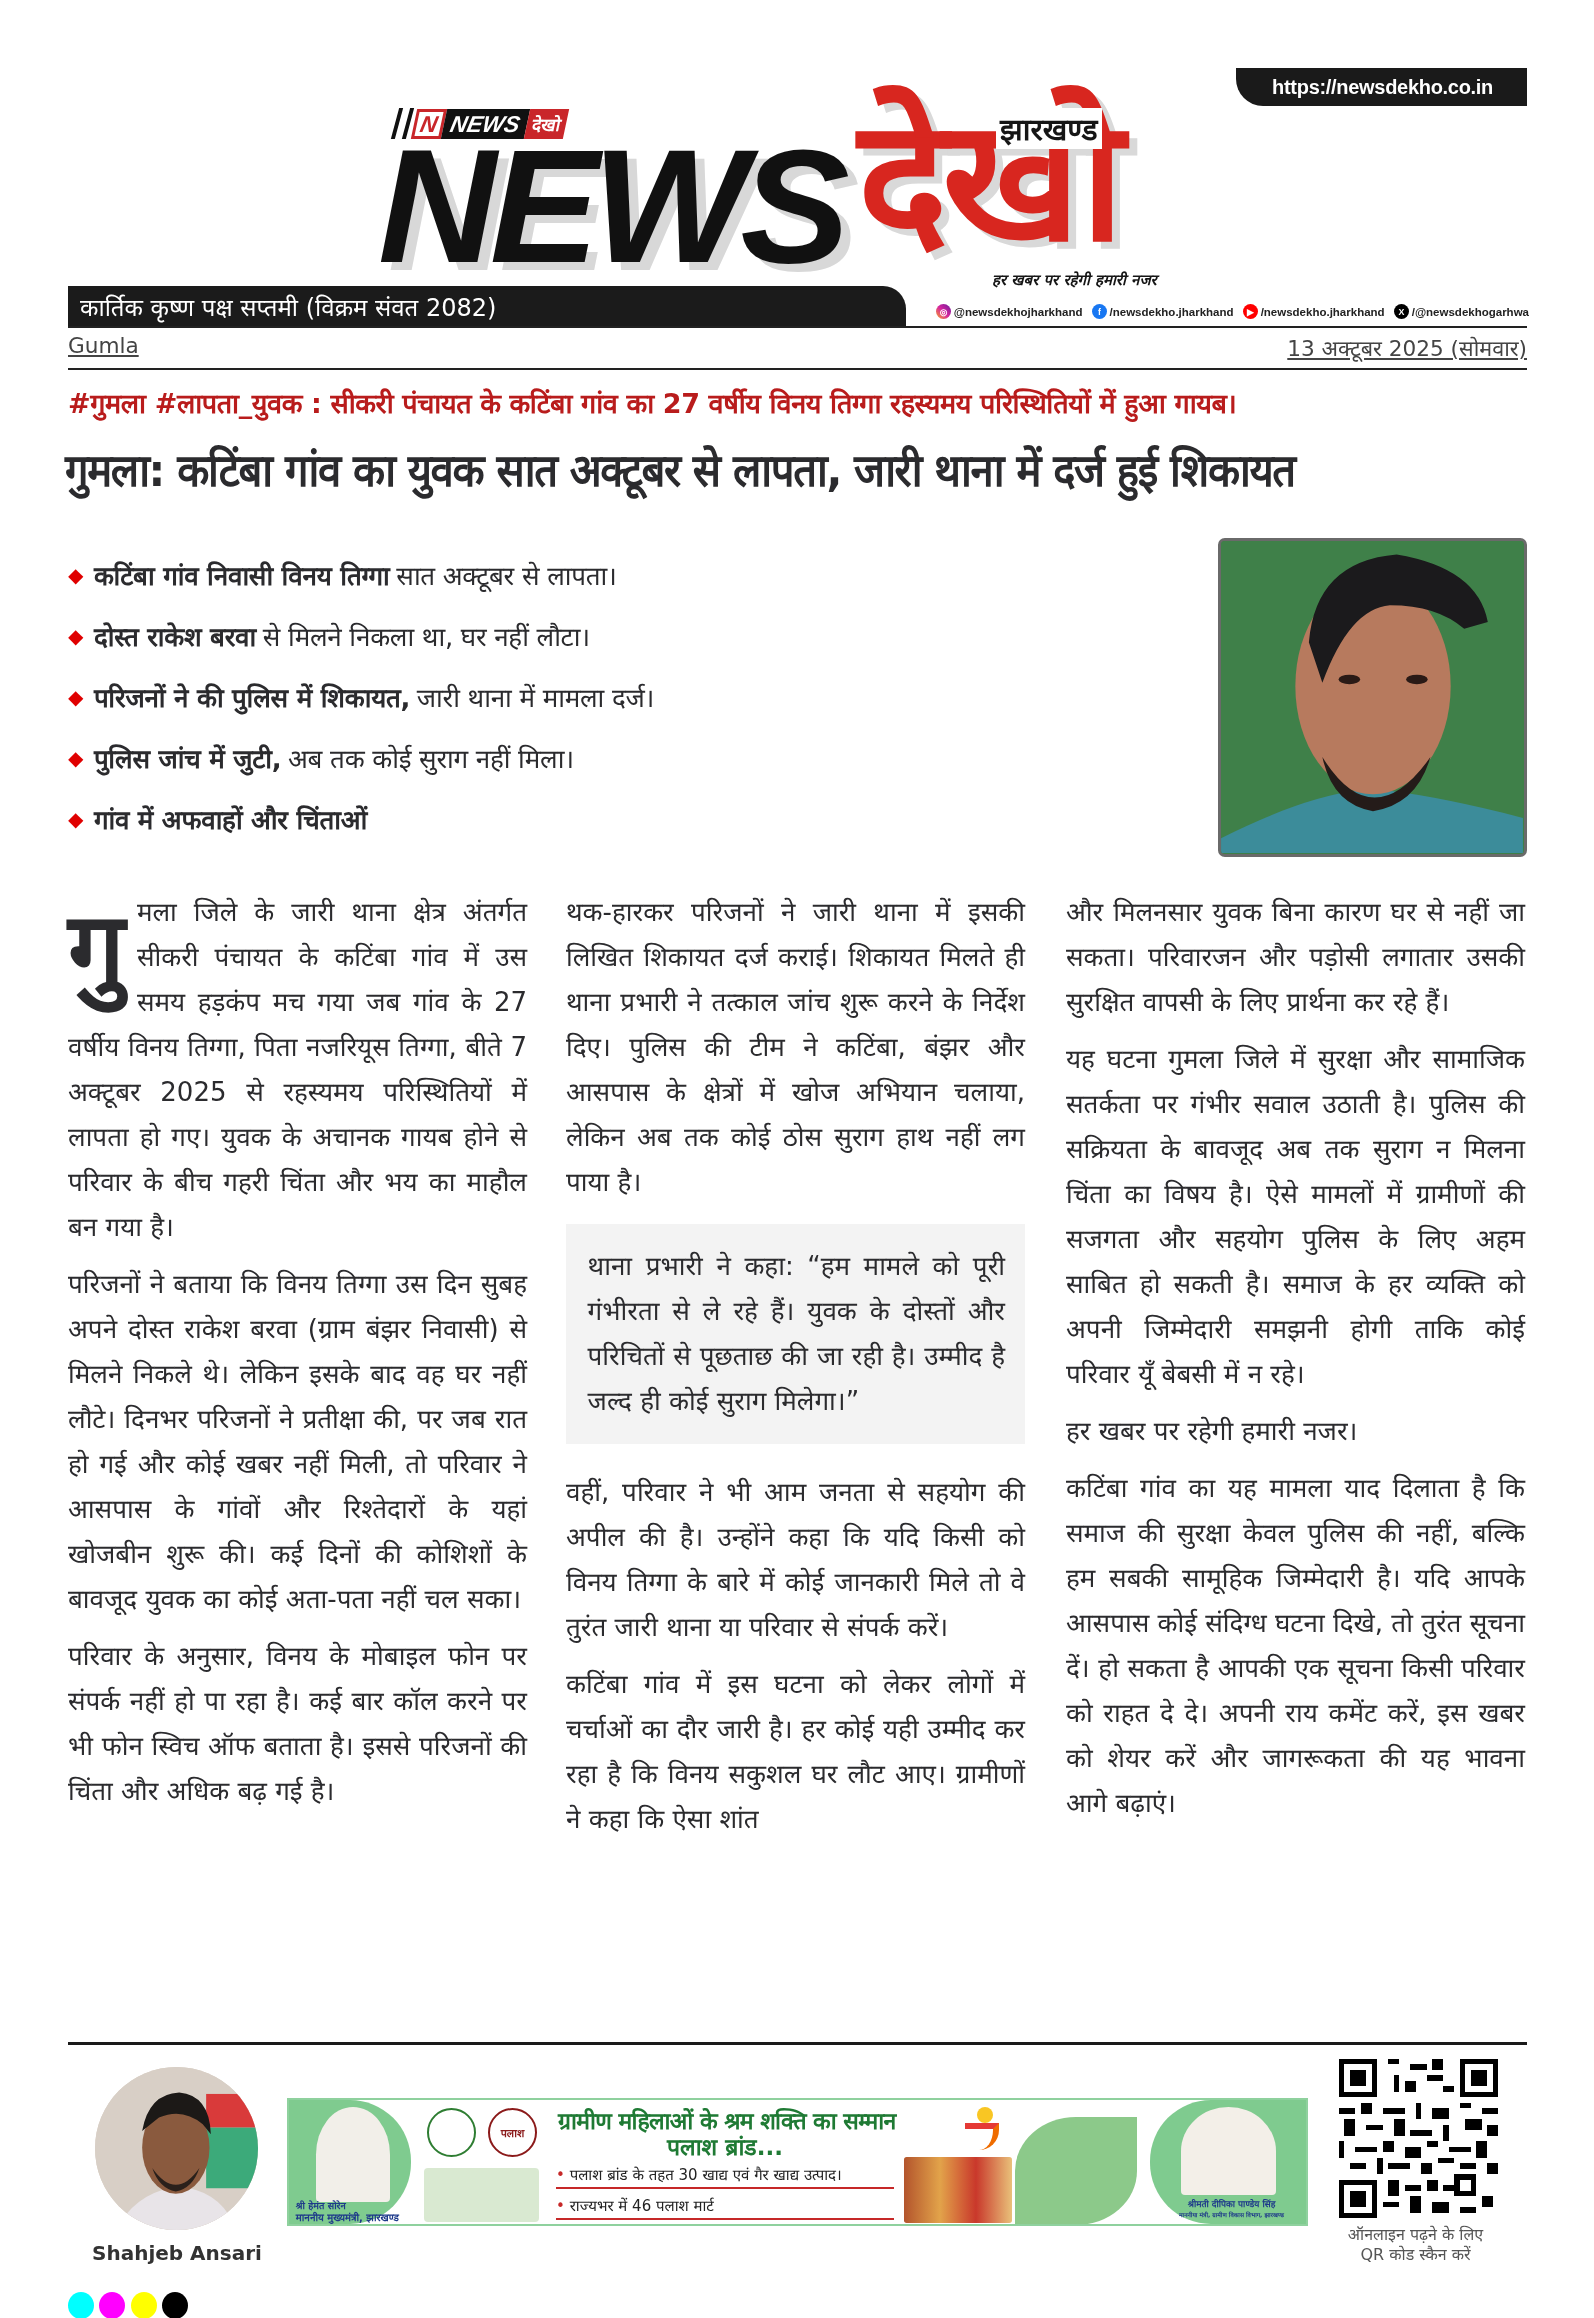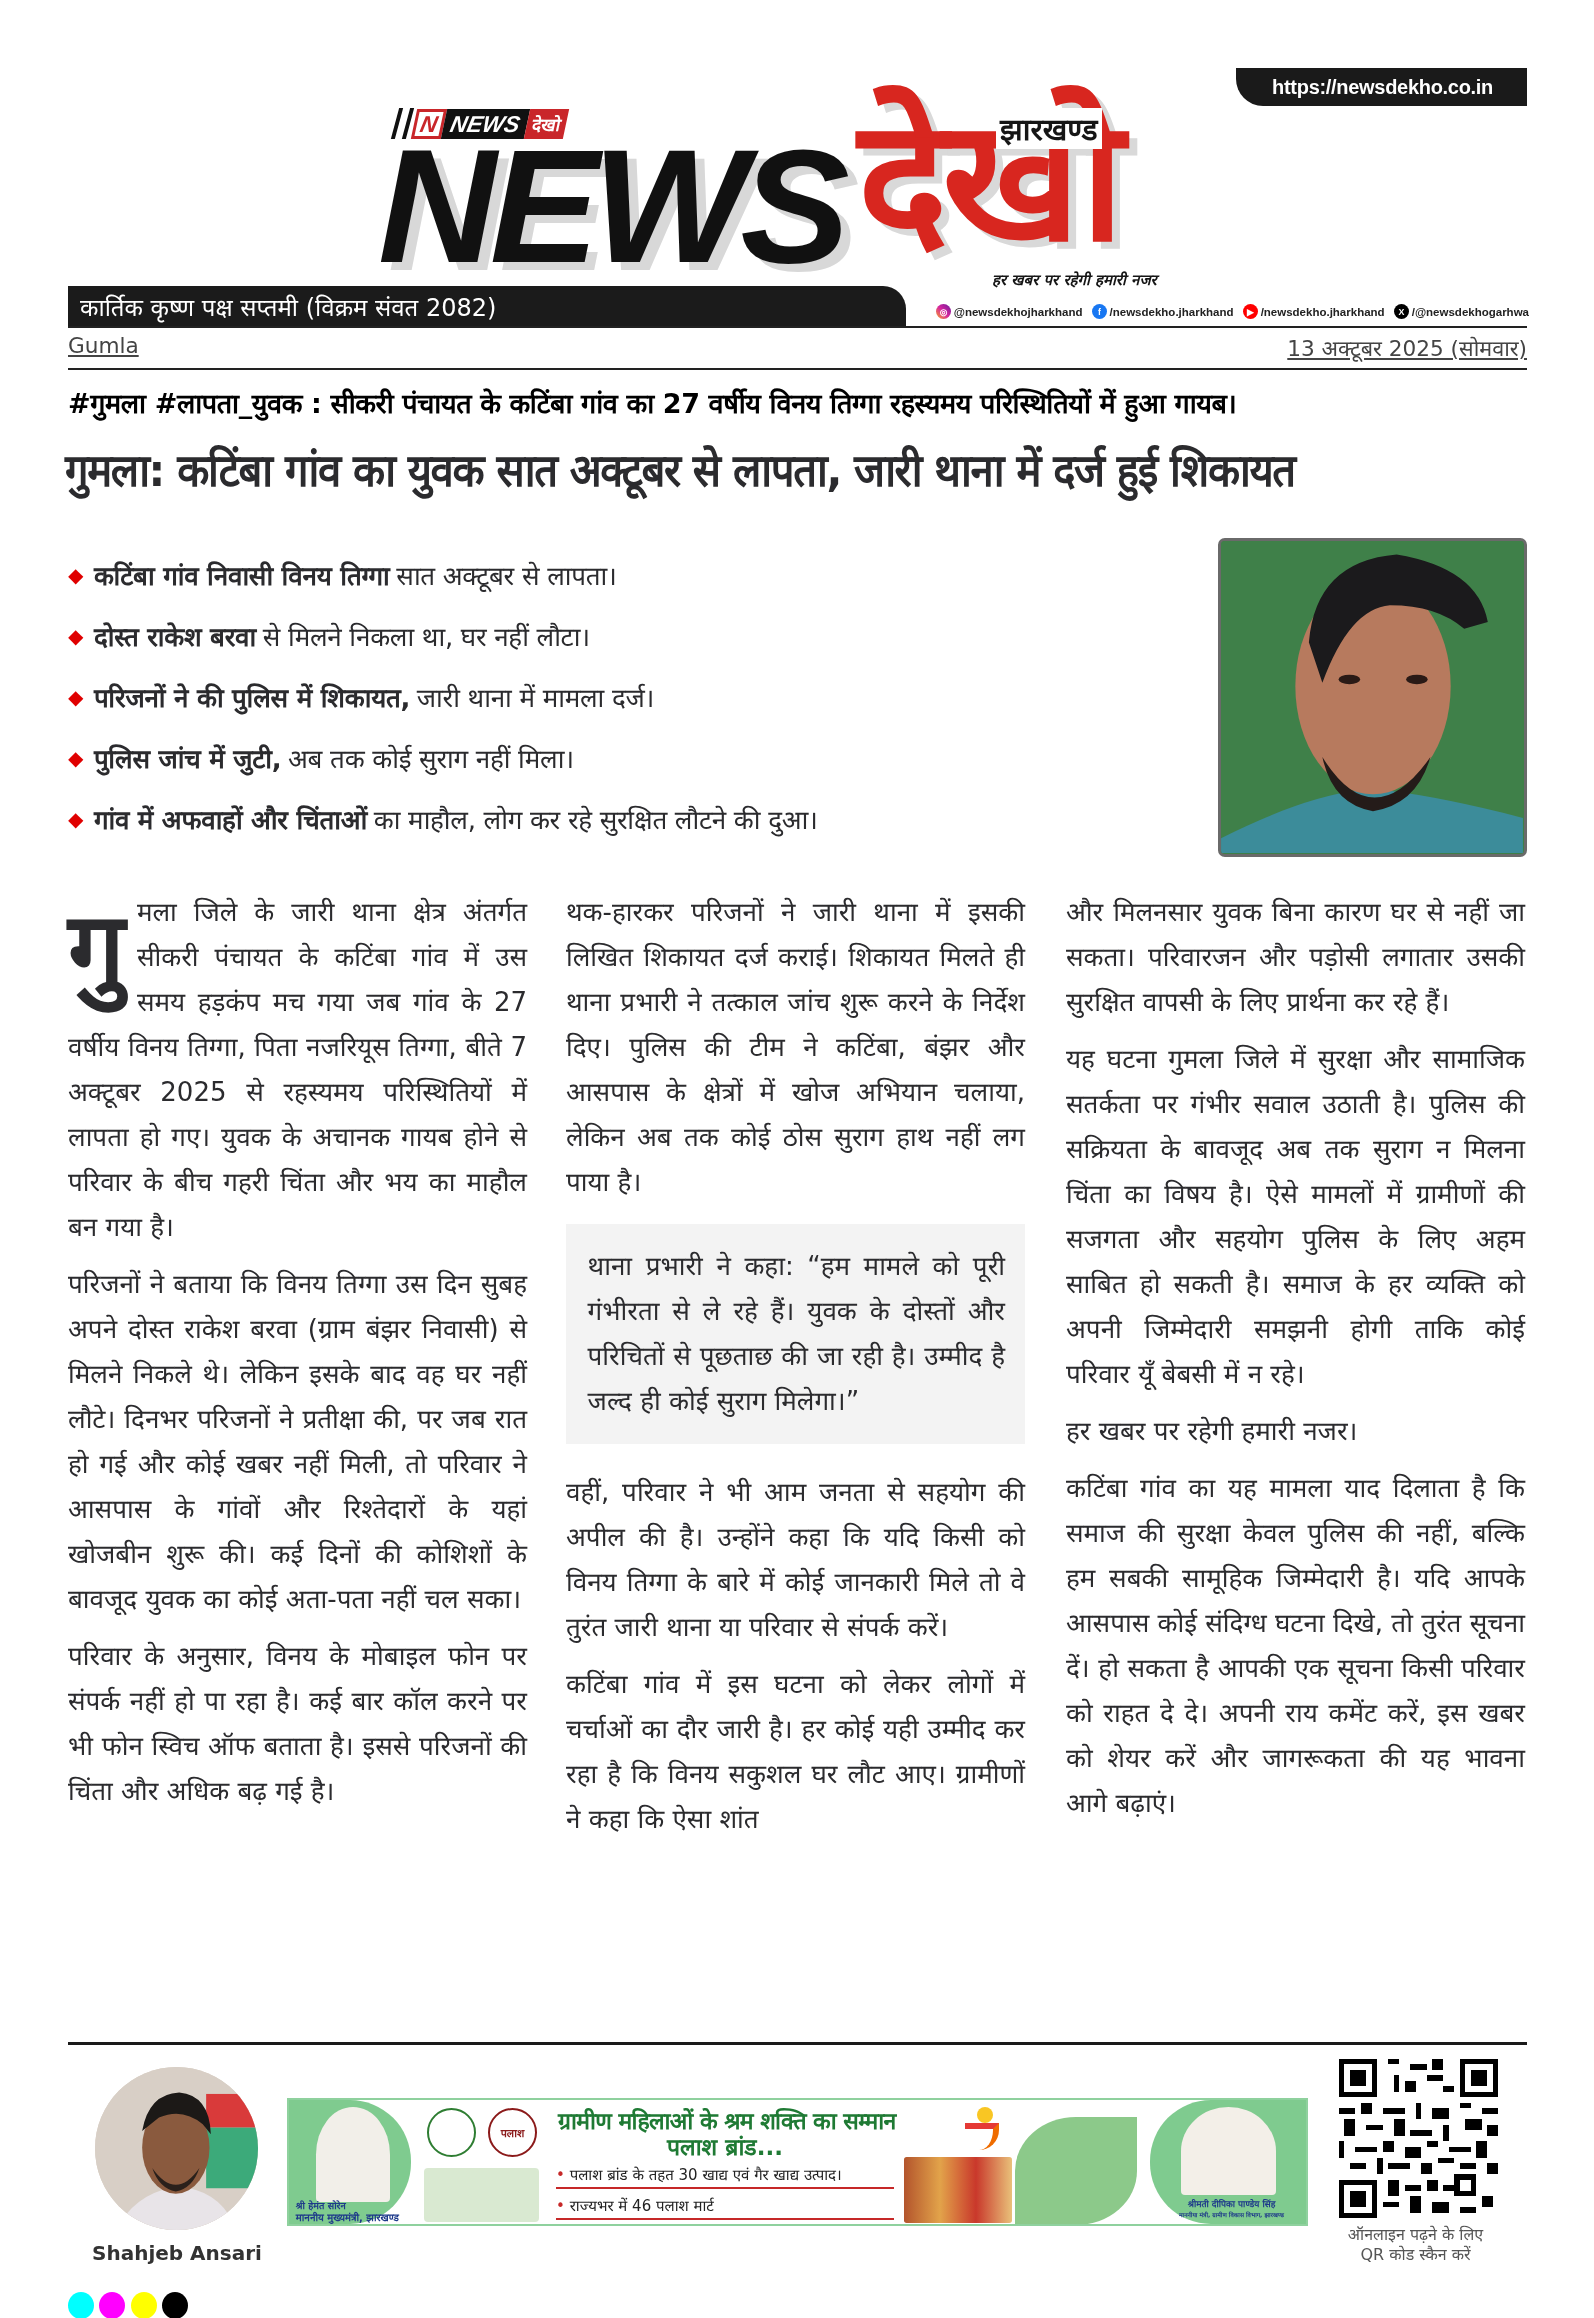--- a/index.html
+++ b/index.html
@@ -29,21 +29,21 @@
   
   #panchang-band { left: 68px; top: 286px; width: 838px; height: 41px; background: #1b1b1b; border-radius: 0 23px 0 0; color: #fff;
     font: 24px "DejaVu Sans", sans-serif; display: flex; align-items: center; padding-left: 12px; }
   #social-bar { left: 936px; top: 304px; display: flex; align-items: center; gap: 4px; font: bold 11.5px "Liberation Sans", sans-serif; color: #222; }
   .soc-icon { width: 15px; height: 15px; border-radius: 50%; display: inline-flex; align-items: center; justify-content: center; color: #fff; font: bold 8.8px "Liberation Sans", sans-serif; }
   .soc-item { display: flex; align-items: center; gap: 2.7px; margin-right: 5.4px; }
 
   .rule { left: 68px; width: 1459px; background: #222; }
   #meta-row { left: 68px; top: 333px; width: 1459px; display: flex; justify-content: space-between; font: 21.6px "DejaVu Sans", sans-serif; color: #444; text-decoration: underline; }
 
-  #kicker { left: 68px; top: 384px; width: 1459px; font: bold 27px "DejaVu Sans", sans-serif; color: #000000; white-space: nowrap; letter-spacing: -0.4px; }
+  #kicker { left: 68px; top: 384px; width: 1459px; font: bold 27px "DejaVu Sans", sans-serif; color: #b91c1c; white-space: nowrap; letter-spacing: -0.4px; }
   #headline { left: 65px; top: 438px; width: 1466px; font: bold 45px "DejaVu Sans", sans-serif; color: #2b2b2e; white-space: nowrap; letter-spacing: -1.5px; transform: scaleX(0.93); transform-origin: left top; }
 
   #highlights { left: 68px; top: 544px; width: 1108px; list-style: none; }
   #highlights li { height: 61px; display: flex; align-items: center; font: 26px "DejaVu Sans", sans-serif; color: #2b2b2e; white-space: nowrap; letter-spacing: -0.3px; }
   #highlights li .dia { color: #e00000; font-size: 20px; margin-right: 10.8px; }
   #highlights li b { font-weight: bold; margin-right: 6.8px; }
 
   #missing-photo { left: 1218px; top: 538px; width: 309px; height: 319px; border: 3.4px solid #6a6a6a; border-radius: 6.8px; overflow: hidden;
     background: #3f7f48; }
 
@@ -134,21 +134,20 @@
       <span>जारी थाना में मामला दर्ज।</span>
     </li>
   <li>
       <span class="dia">◆</span>
       <b>पुलिस जांच में जुटी,</b>
       <span>अब तक कोई सुराग नहीं मिला।</span>
     </li>
   <li>
       <span class="dia">◆</span>
       <b>गांव में अफवाहों और चिंताओं</b>
-      <span>का माहौल, लोग कर रहे सुरक्षित लौटने की दुआ।</span>
     </li>
 </ul>
 
 <div id="missing-photo" class="abs" title="लापता युवक विनय तिग्गा की तस्वीर">
   <svg width="302" height="312" viewBox="0 0 447 462">
     <rect width="447" height="462" fill="#3f8049"></rect>
     <path d="M0 440 Q120 380 200 370 L250 370 Q330 380 447 410 L447 462 L0 462 Z" fill="#3c8c9a"></path>
     <ellipse cx="225" cy="215" rx="115" ry="160" fill="#b77a5e"></ellipse>
     <path d="M130 150 Q140 30 260 20 Q380 40 395 120 L360 130 Q320 95 250 95 Q190 100 150 210 Z" fill="#1b1a1c"></path>
     <path d="M150 320 Q225 440 310 320 Q290 390 225 400 Q165 390 150 320 Z" fill="#241b19"></path>

